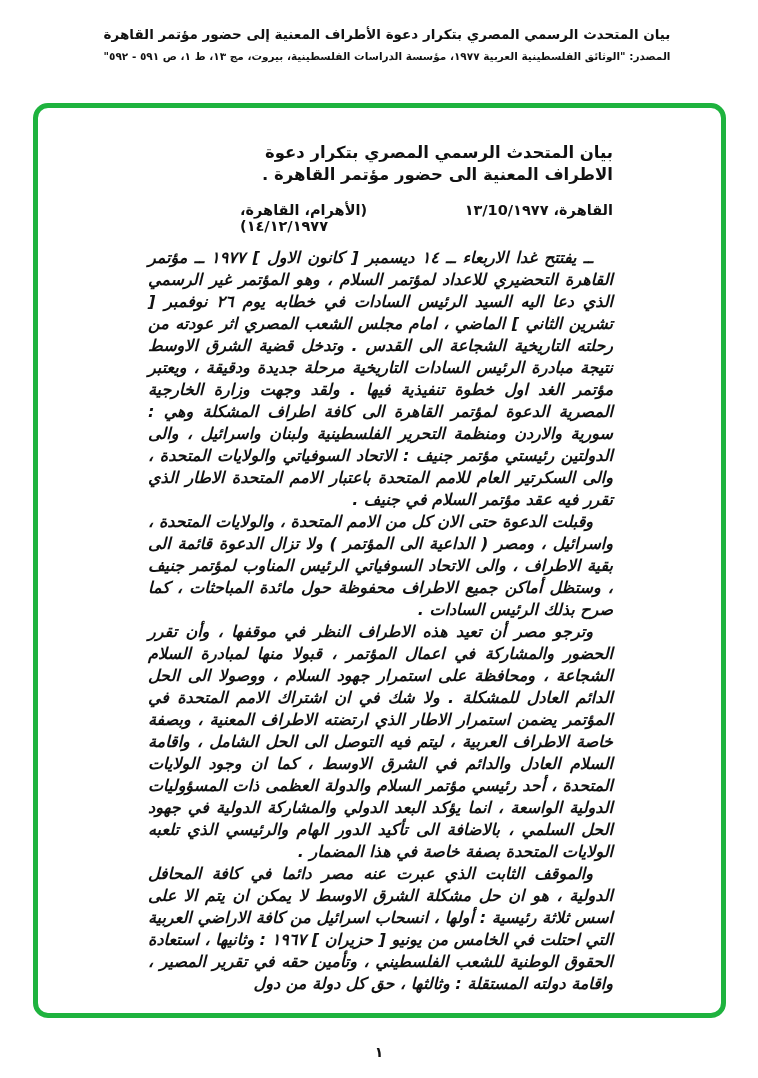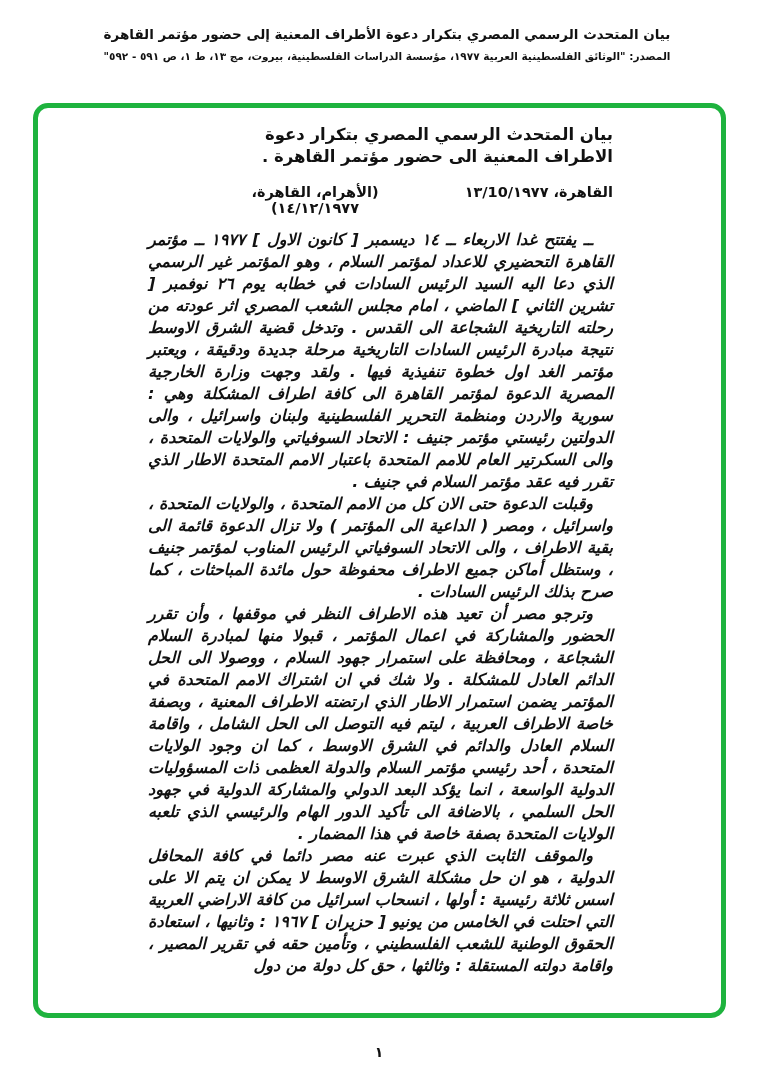--- a/index.html
+++ b/index.html
@@ -42,41 +42,42 @@
     height: 915px;
     box-sizing: border-box;
     border: 5px solid #1eb33e;
     border-radius: 15px;
     background: #ffffff;
     overflow: hidden;
   }
   .doc-content {
     direction: rtl;
     padding: 16px 108px 0 110px;
+    margin-top: 18px;
   }
   .doc-title {
     margin: 0;
     font-size: 16.5px;
     line-height: 1.35;
     font-weight: bold;
     text-align: right;
     max-width: 410px;
   }
   .dateline {
     display: flex;
     justify-content: space-between;
     align-items: flex-start;
     margin-top: 15px;
     padding-left: 92px;
     font-size: 14.5px;
     font-weight: bold;
   }
   .dateline .dateline-left {
     width: 150px;
-    text-align: center;
+    text-align: left;
   }
   .doc-body {
     margin-top: 13px;
     font-size: 16px;
     line-height: 22px;
     font-weight: bold;
     text-align: justify;
     text-justify: inter-word;
     font-style: italic;
   }

